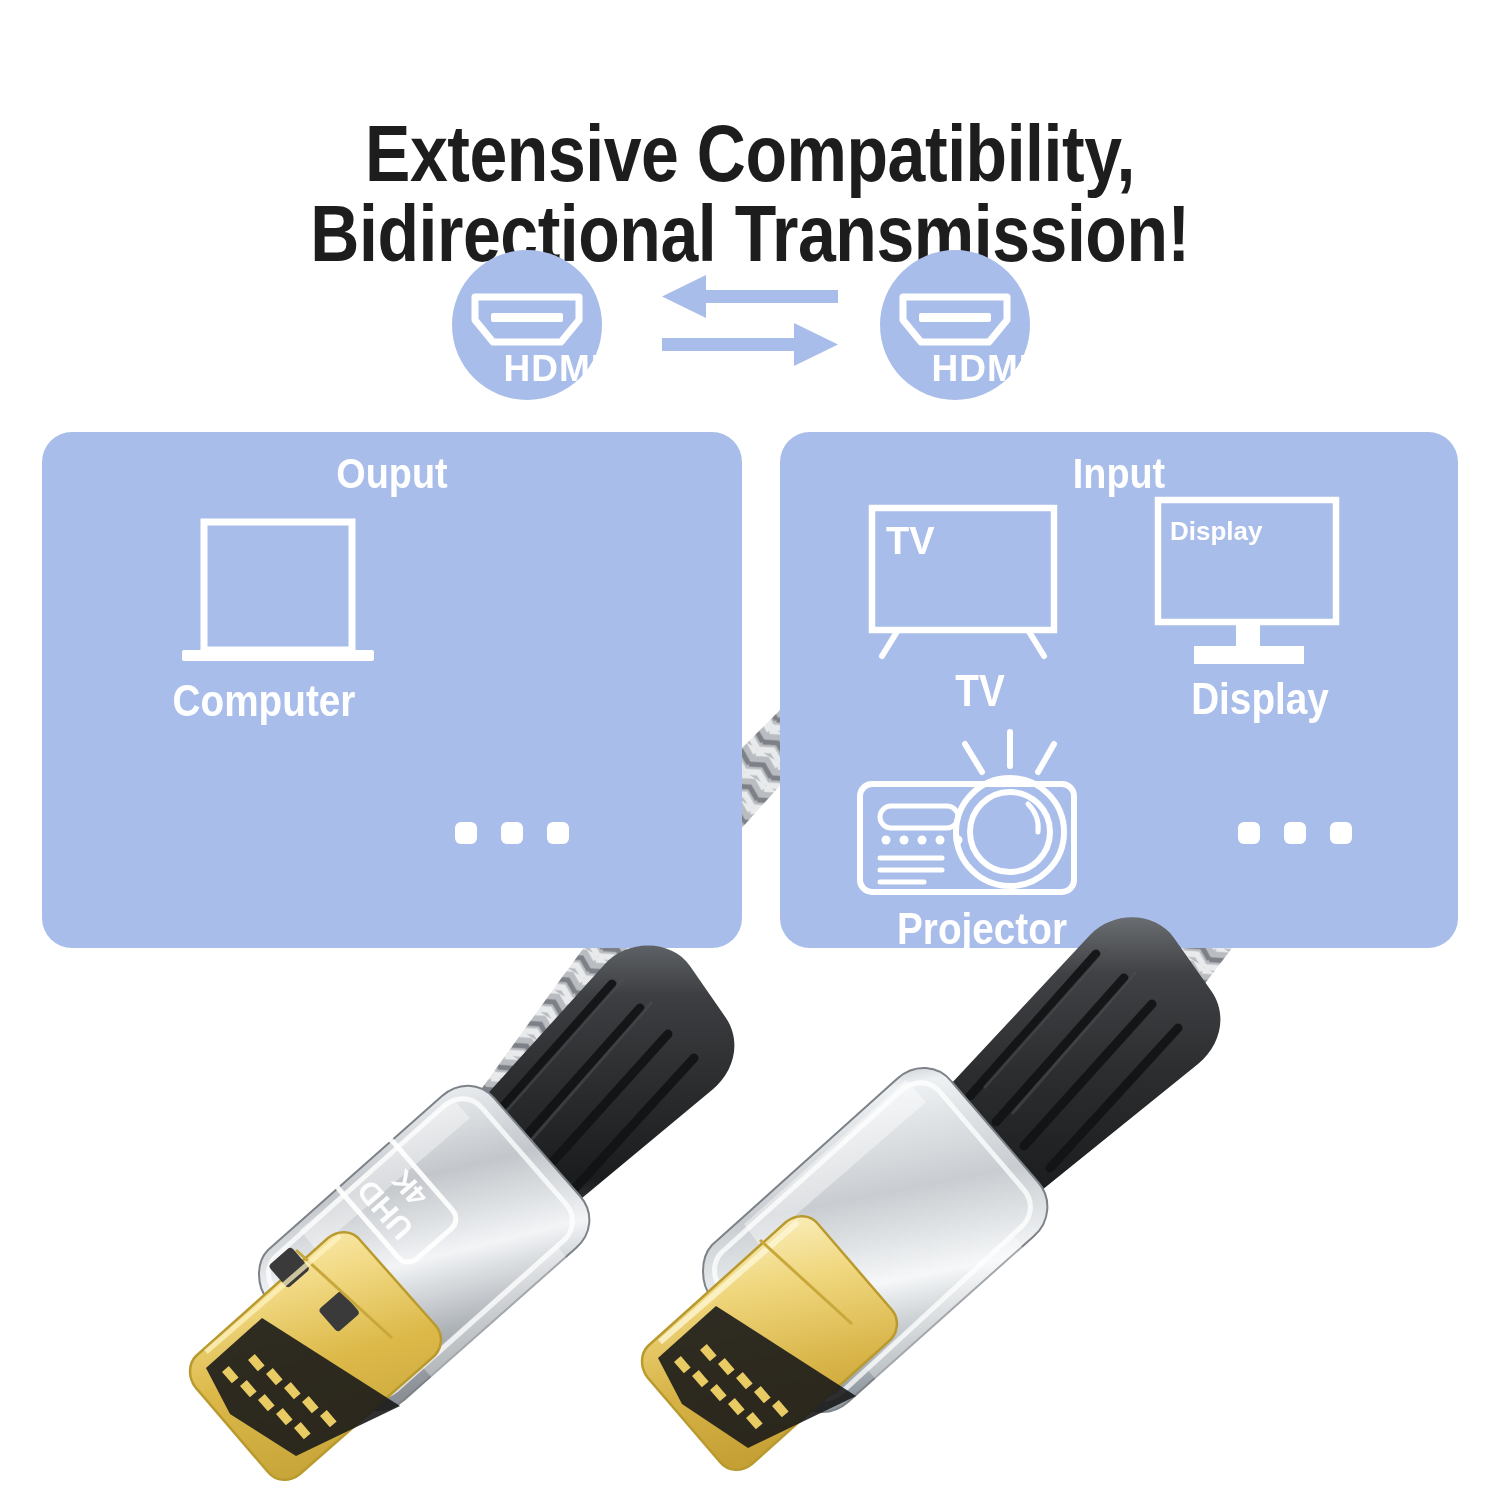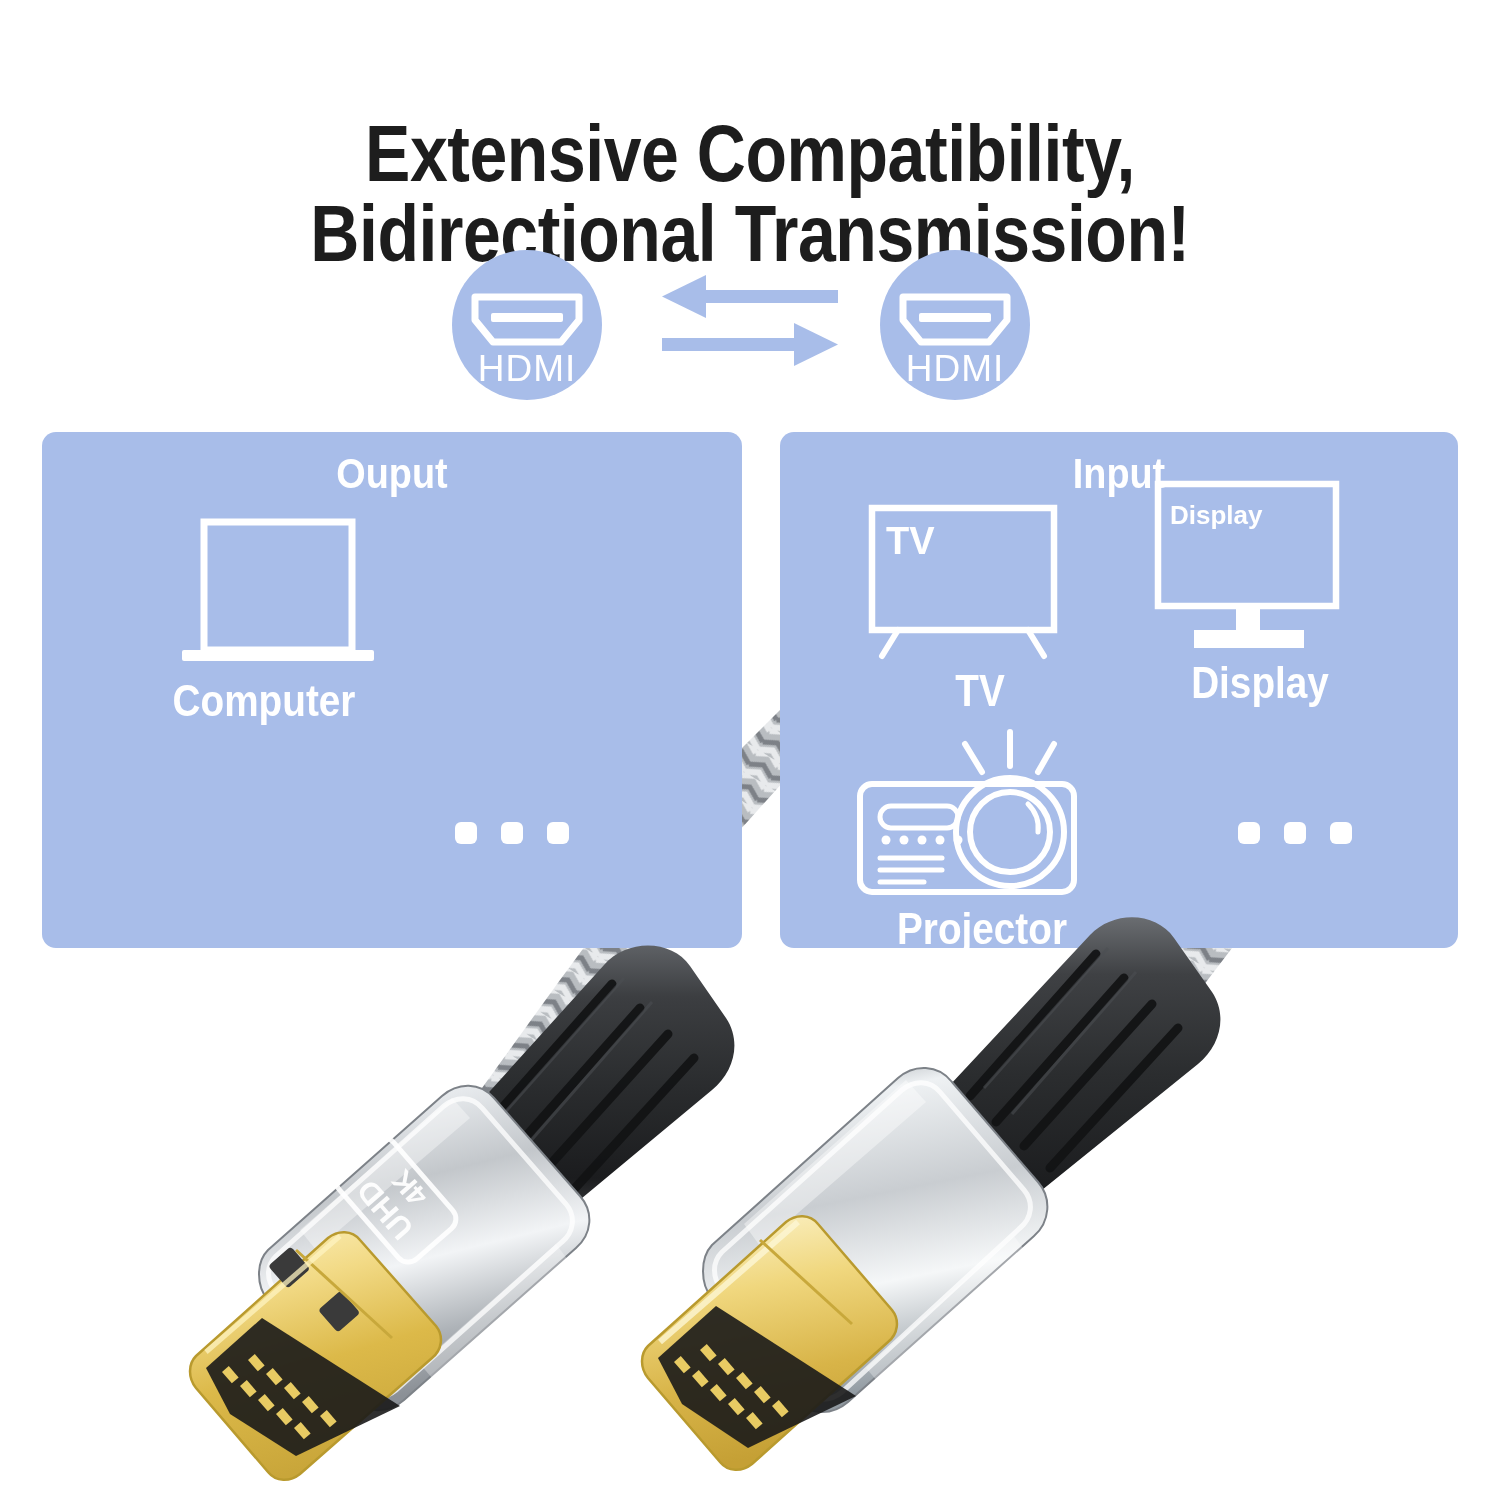--- a/index.html
+++ b/index.html
@@ -32,34 +32,34 @@
   .hdmi-circle{
     position:absolute;left:0;top:0;width:150px;height:150px;
     border-radius:50%;
     background:#a8bde9;
   }
   .hdmi-port{
     position:absolute;left:17px;top:42px;width:116px;height:56px;
   }
   .hdmi-label{
     position:absolute;left:0;top:100px;width:150px;
-    text-align:center;
+    text-align:right;
     color:#ffffff;
     font-size:37px;
     line-height:38px;
-    font-weight:400;
+    font-weight:700;
     letter-spacing:1px;
   }
   .arrows{position:absolute;left:660px;top:272px;width:180px;height:100px;}
 
   
   .panel{
     position:absolute;
     background:#a8bde9;
-    border-radius:14px;
+    border-radius:30px;
     text-decoration:underline;
   }
   .panel-title{
     position:absolute;left:0;top:18px;width:100%;
     text-align:center;
     color:#ffffff;
     font-size:42px;
     font-weight:bold;
     transform:scaleX(0.9);
   }
@@ -220,21 +220,21 @@
 
       <div class="cell" style="left:50px;top:68px;width:300px;height:230px;">
         <svg class="cell-icon" width="300" height="160" viewBox="0 0 300 160">
           <rect x="42" y="8" width="182" height="122" fill="none" stroke="#ffffff" stroke-width="6.5"></rect>
           <path d="M68,130 L52,156 M198,130 L214,156" stroke="#ffffff" stroke-width="6" stroke-linecap="round"></path>
           <text x="56" y="54" fill="#ffffff" font-family="Liberation Sans, sans-serif" font-size="38" font-weight="bold">TV</text>
         </svg>
         <div class="cell-label" style="top:168px;">TV</div>
       </div>
 
-      <div class="cell" style="left:330px;top:46px;width:300px;height:240px;">
+      <div class="cell" style="left:330px;top:62px;width:300px;height:240px;">
         <svg class="cell-icon" width="300" height="180" viewBox="0 0 300 180">
           <rect x="48" y="6" width="178" height="122" fill="none" stroke="#ffffff" stroke-width="6.5"></rect>
           <rect x="126" y="128" width="24" height="36" fill="#ffffff"></rect>
           <rect x="84" y="152" width="110" height="18" fill="#ffffff"></rect>
           <text x="60" y="46" fill="#ffffff" font-family="Liberation Sans, sans-serif" font-size="26" font-weight="bold">Display</text>
         </svg>
         <div class="cell-label" style="top:182px;">Display</div>
       </div>
 
       <div class="cell" style="left:52px;top:296px;width:300px;height:226px;">

